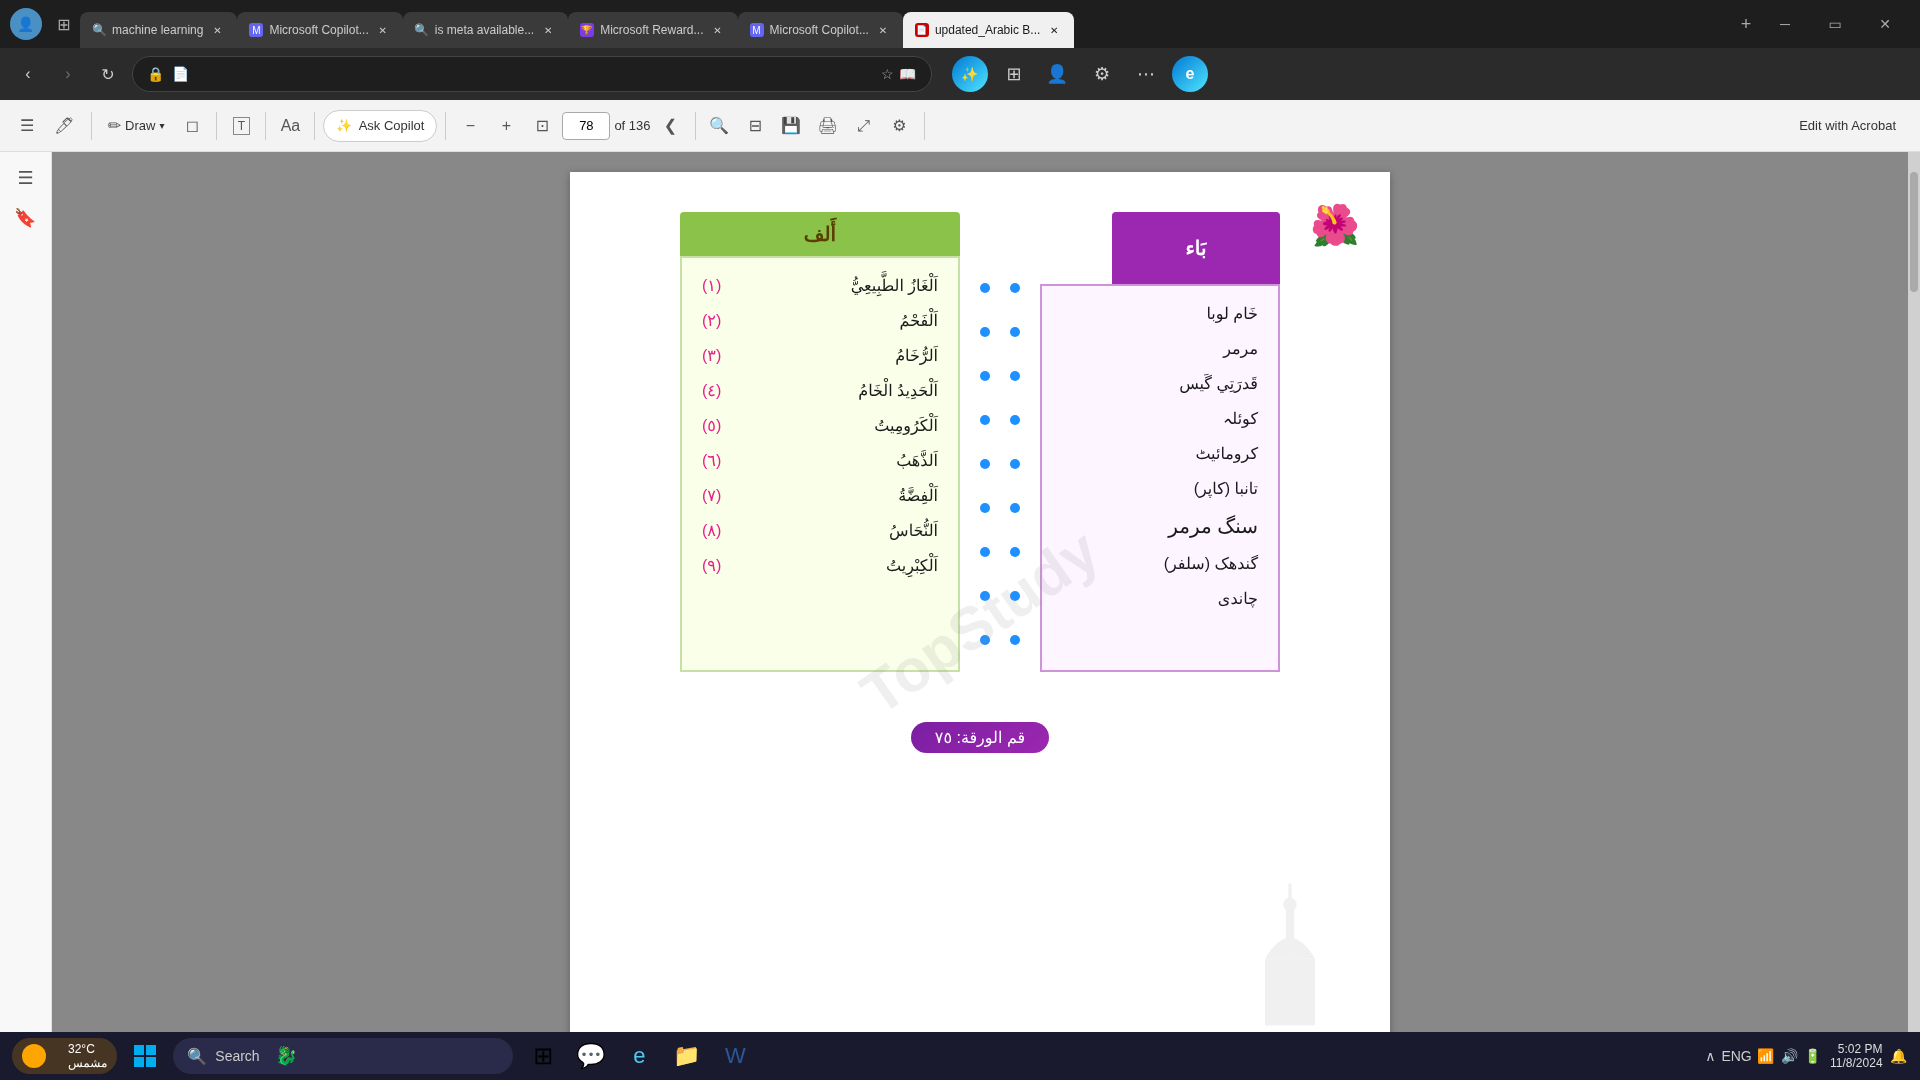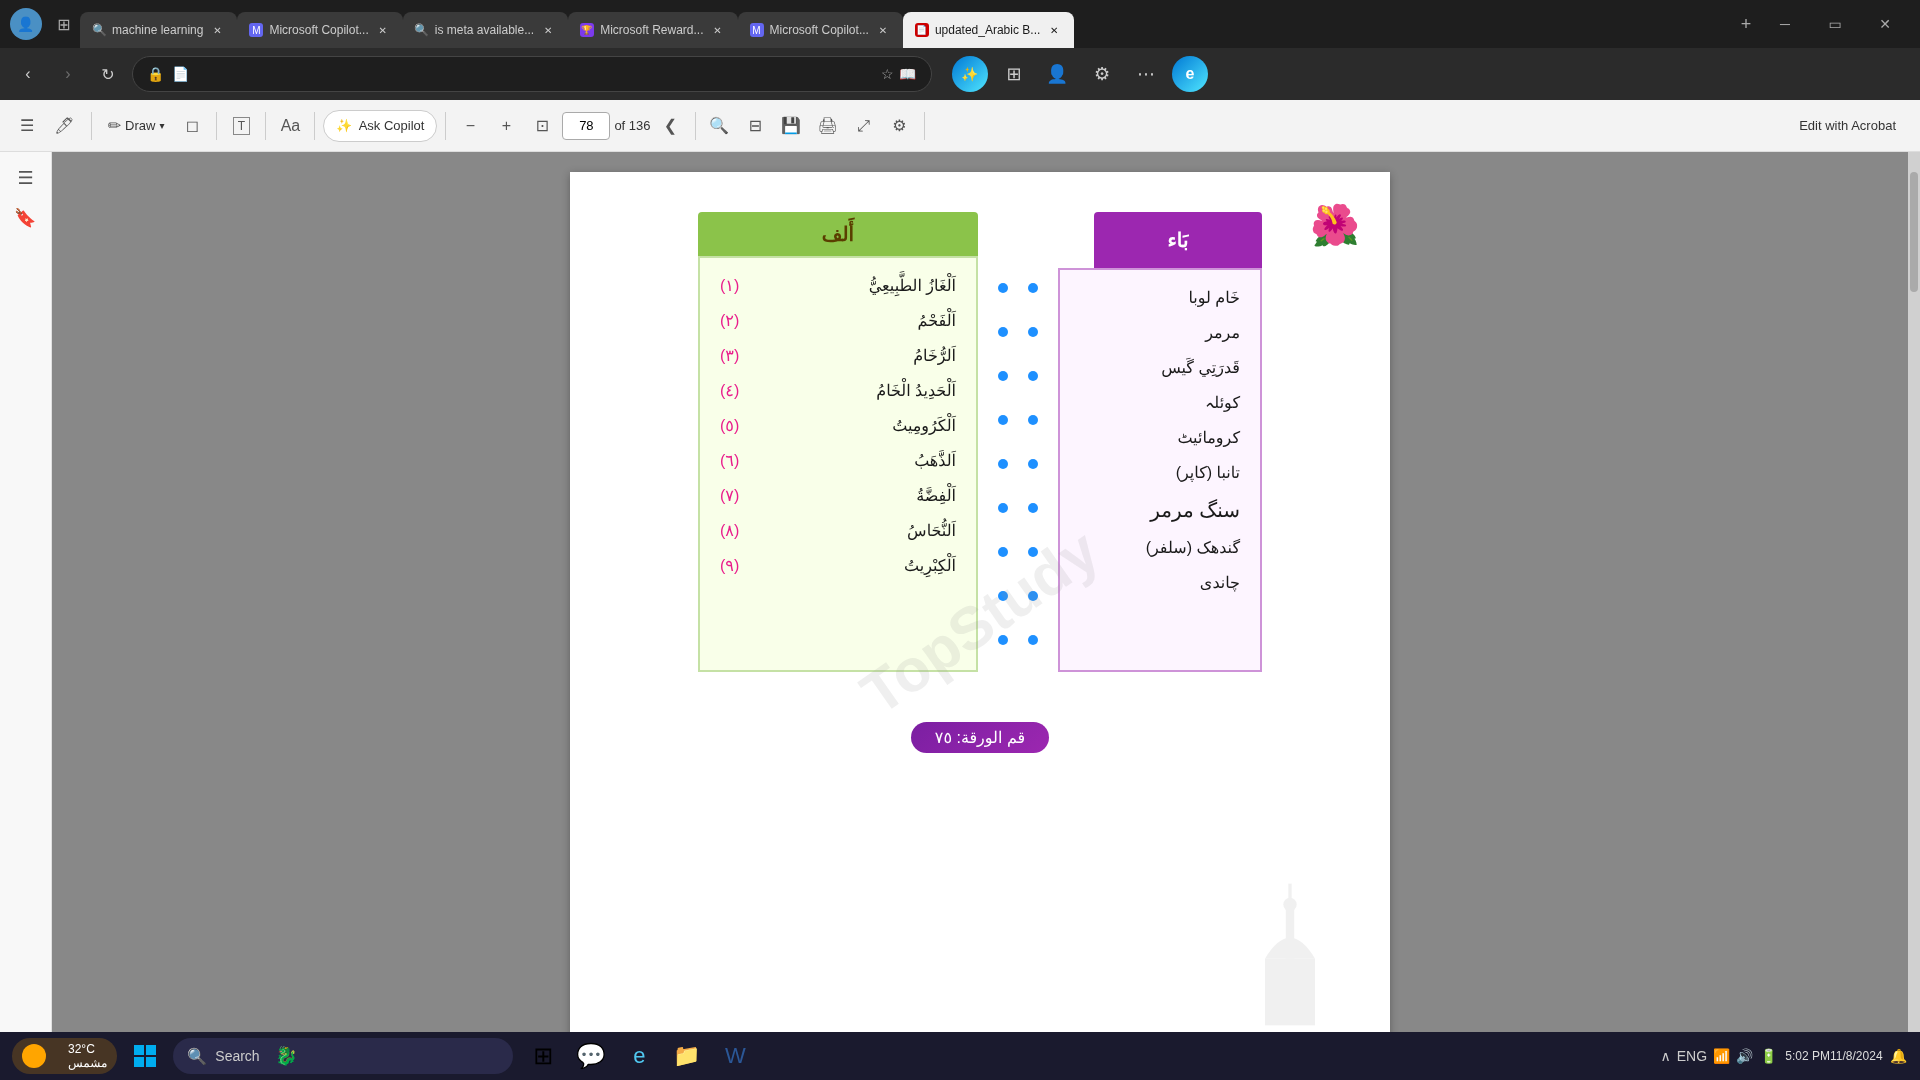--- a/index.html
+++ b/index.html
@@ -85,21 +85,21 @@
 
     
     .taskbar { width: 1920px; height: 48px; background: #1a1a2e; display: flex; align-items: center; padding: 0 12px; position: fixed; bottom: 0; left: 0; }
     .taskbar-start { width: 40px; height: 40px; display: flex; align-items: center; justify-content: center; cursor: pointer; }
     .taskbar-search { display: flex; align-items: center; background: #2a2a4a; border-radius: 20px; height: 36px; padding: 0 14px; gap: 8px; cursor: pointer; min-width: 340px; }
     .taskbar-search-icon { color: #aaa; font-size: 16px; }
     .taskbar-search-text { color: #ccc; font-size: 14px; }
     .taskbar-apps { display: flex; align-items: center; gap: 4px; margin-left: 8px; }
     .taskbar-app { width: 44px; height: 44px; display: flex; align-items: center; justify-content: center; border-radius: 4px; cursor: pointer; }
     .taskbar-right { margin-left: auto; display: flex; align-items: center; gap: 8px; color: #ccc; font-size: 12px; }
-    .taskbar-time { display: flex; flex-direction: row; align-items: flex-end; color: #ddd; font-size: 12px; }
+    .taskbar-time { display: flex; flex-direction: column; align-items: flex-end; color: #ddd; font-size: 12px; }
     .taskbar-icons { display: flex; align-items: center; gap: 6px; }
     .taskbar-icon { color: #ccc; font-size: 14px; cursor: pointer; }
     .weather-widget { display: flex; align-items: center; gap: 22px; background: rgba(255,165,0,0.2); border-radius: 20px; padding: 4px 10px; }
     .weather-sun { width: 24px; height: 24px; background: orange; border-radius: 50%; }
     .weather-text { color: #fff; font-size: 12px; }
 
     
     .flower-decoration { position: absolute; top: 30px; right: 30px; font-size: 40px; }
 
     
@@ -240,24 +240,24 @@
     <div class="pdf-page">
 
       <div class="watermark">TopStudy</div>
 
       <div class="flower-decoration">🌺</div>
 
 
       <div class="matching-area">
 
         <div class="col-wrapper" style="margin-right: 60px;">
-          <div class="col-header-b" style="background:#9c27b0;color:white;text-align:center;padding:16px;font-size:20px;border-radius:4px 4px 0 0;font-weight:bold;width:168px;">
+          <div class="col-header-b" style="background:#9c27b0;color:white;text-align:center;padding:24px;font-size:20px;border-radius:4px 4px 0 0;font-weight:bold;width:168px;">
             بَاء
           </div>
-          <div class="col-body-b" style="border:2px solid #ce93d8;background:#fdf5ff;width:204px;">
+          <div class="col-body-b" style="border:2px solid #ce93d8;background:#fdf5ff;width:240px;">
             <div class="row-item row-item-b" style="direction:rtl;text-align:right;padding:8px 6px;font-size:16px;">خَام لوبا</div>
             <div class="row-item row-item-b" style="direction:rtl;text-align:right;padding:8px 6px;font-size:16px;">مرمر</div>
             <div class="row-item row-item-b" style="direction:rtl;text-align:right;padding:8px 6px;font-size:16px;">قَدرَتِي گَيس</div>
             <div class="row-item row-item-b" style="direction:rtl;text-align:right;padding:8px 6px;font-size:16px;">کوئلہ</div>
             <div class="row-item row-item-b" style="direction:rtl;text-align:right;padding:8px 6px;font-size:16px;">کرومائيٹ</div>
             <div class="row-item row-item-b" style="direction:rtl;text-align:right;padding:8px 6px;font-size:16px;">تانبا (کاپر)</div>
             <div class="row-item row-item-b" style="direction:rtl;text-align:right;padding:8px 6px;font-size:20px;">سنگ مرمر</div>
             <div class="row-item row-item-b" style="direction:rtl;text-align:right;padding:8px 6px;font-size:16px;">گندھک (سلفر)</div>
             <div class="row-item row-item-b" style="direction:rtl;text-align:right;padding:8px 6px;font-size:16px;">چاندی</div>
           </div>

